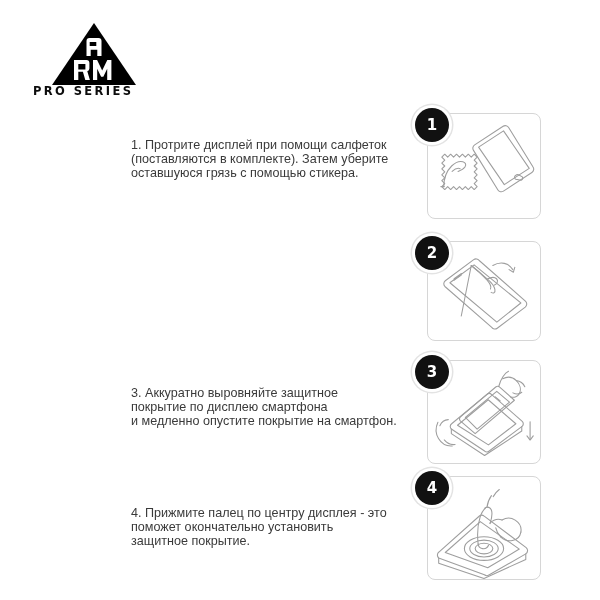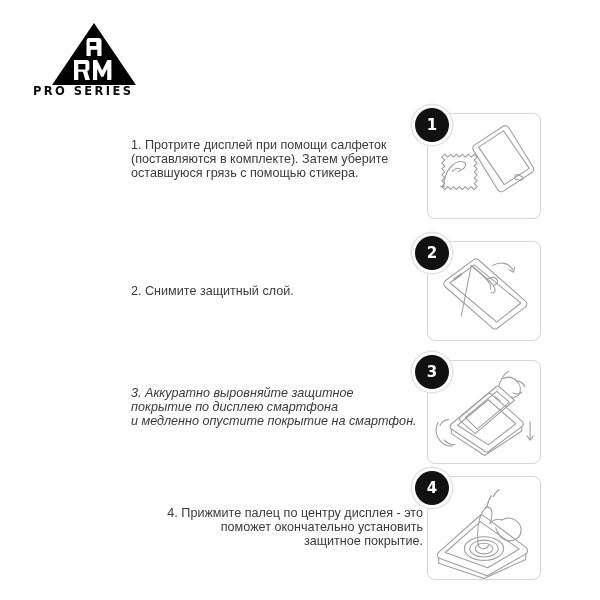--- a/index.html
+++ b/index.html
@@ -72,22 +72,22 @@
     left: 131px;
     width: 292px;
     font-size: 12.6px;
     line-height: 14px;
     color: #3a3a3a;
     font-weight: 500;
     white-space: pre-line;
   }
   #step-text-0 { top: 138px; }
   #step-text-1 { top: 284px; }
-  #step-text-2 { top: 386px; font-style: italic; }
-  #step-text-3 { top: 506px; text-align: right; }
+  #step-text-2 { top: 386px; }
+  #step-text-3 { top: 506px; }
 
   
   .panel {
     position: absolute;
     left: 427px;
     width: 114px;
     border: 1px solid #d6d6d6;
     border-radius: 8px;
     background: #ffffff;
     box-sizing: border-box;
@@ -146,21 +146,20 @@
                  m4.3 4 v5.6 h7.1 v-5.6 z" fill="#ffffff"></path>
 
         <path d="M42 38 h4.1 l5.1 10.4 l5.1 -10.4 h4.1 v20 h-4.2 v-11.2 l-3.9 7.9 h-2.2 l-3.9 -7.9 v11.2 h-4.2 z" fill="#ffffff"></path>
       </svg>
     </div>
     <div id="logo-proseries">PRO SERIES</div>
   </div>
 
 
   <div class="step-text" id="step-text-0">1. Протрите дисплей при помощи салфеток (поставляются в комплекте). Затем уберите оставшуюся грязь с помощью стикера.</div>
-  <div class="step-text" id="step-text-1">2. Снимите защитный слой.</div>
   <div class="step-text" id="step-text-2">3. Аккуратно выровняйте защитное
 покрытие по дисплею смартфона
 и медленно опустите покрытие на смартфон.</div>
   <div class="step-text" id="step-text-3">4. Прижмите палец по центру дисплея - это
 поможет окончательно установить
 защитное покрытие.</div>
 
   <div class="panel" id="panel-0">
     <div class="panel-art">
       <svg viewBox="0 0 114 106" xmlns="http://www.w3.org/2000/svg" fill="none" stroke="#9e9e9e" stroke-width="1.1" stroke-linecap="round" stroke-linejoin="round">

